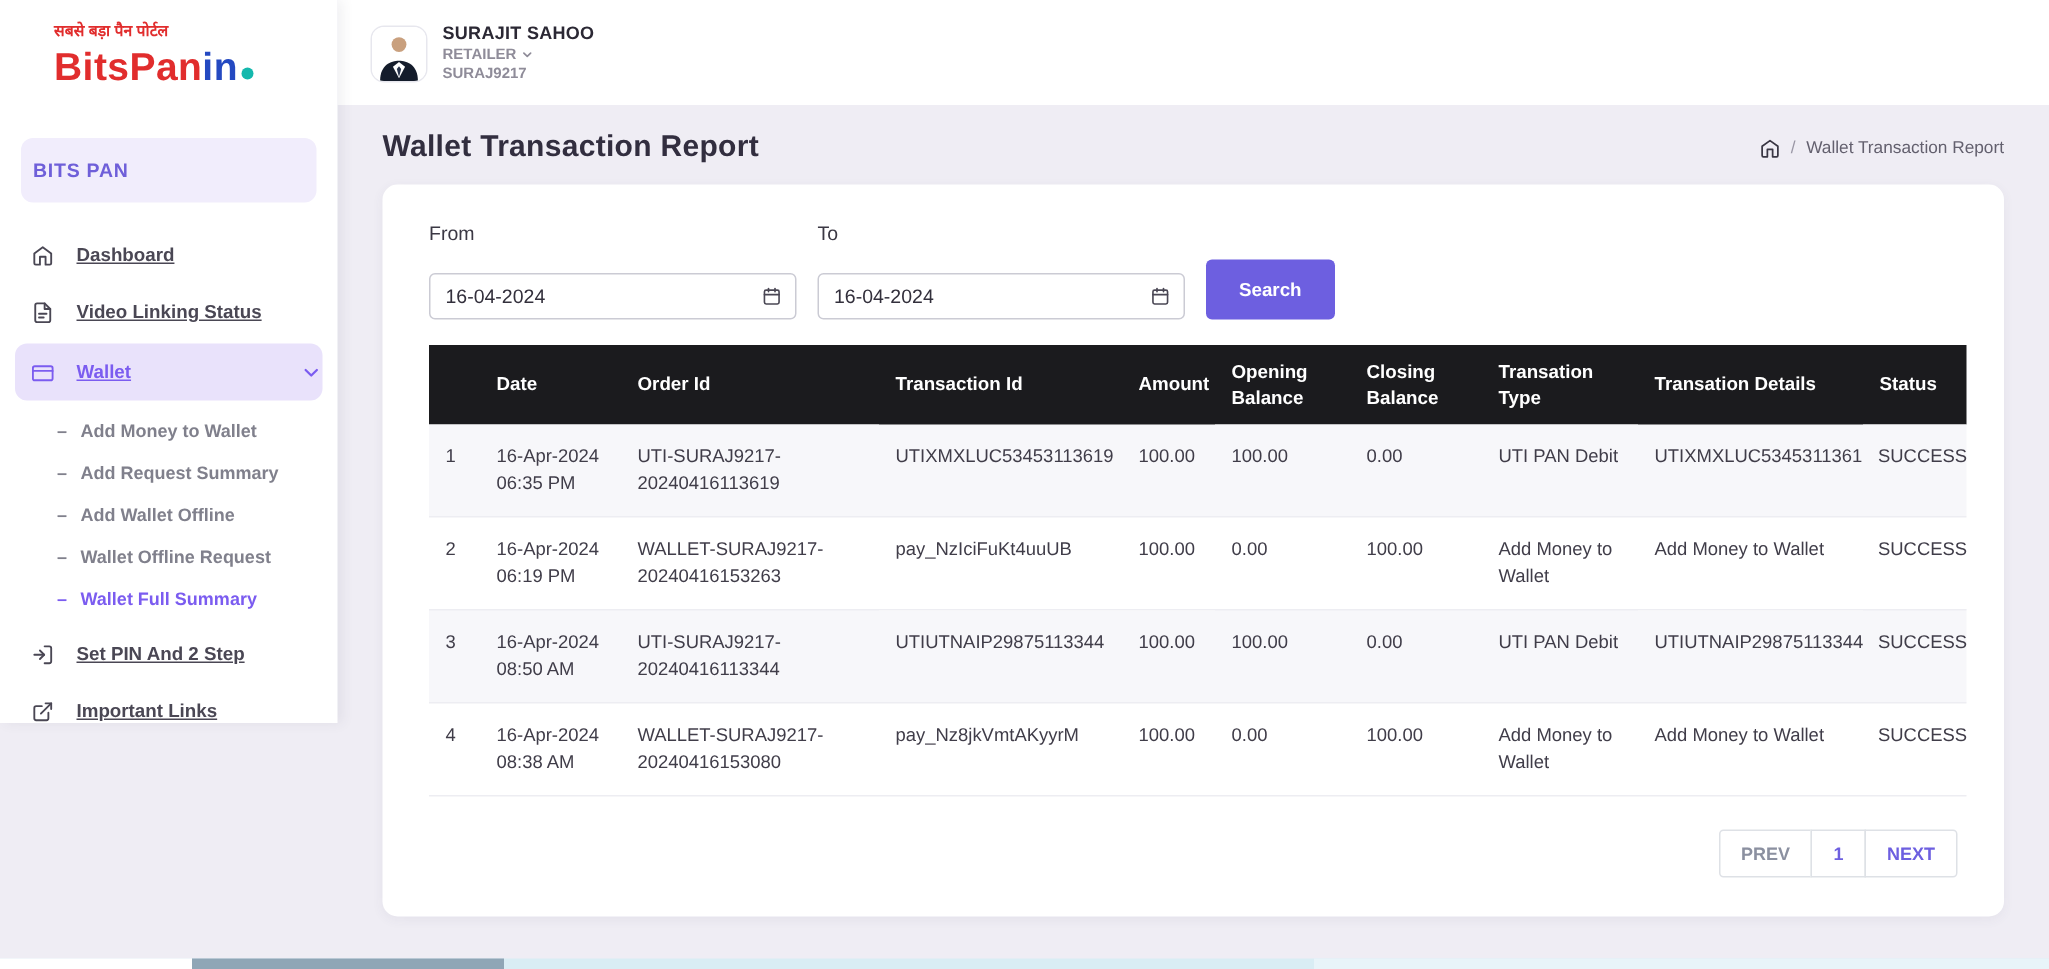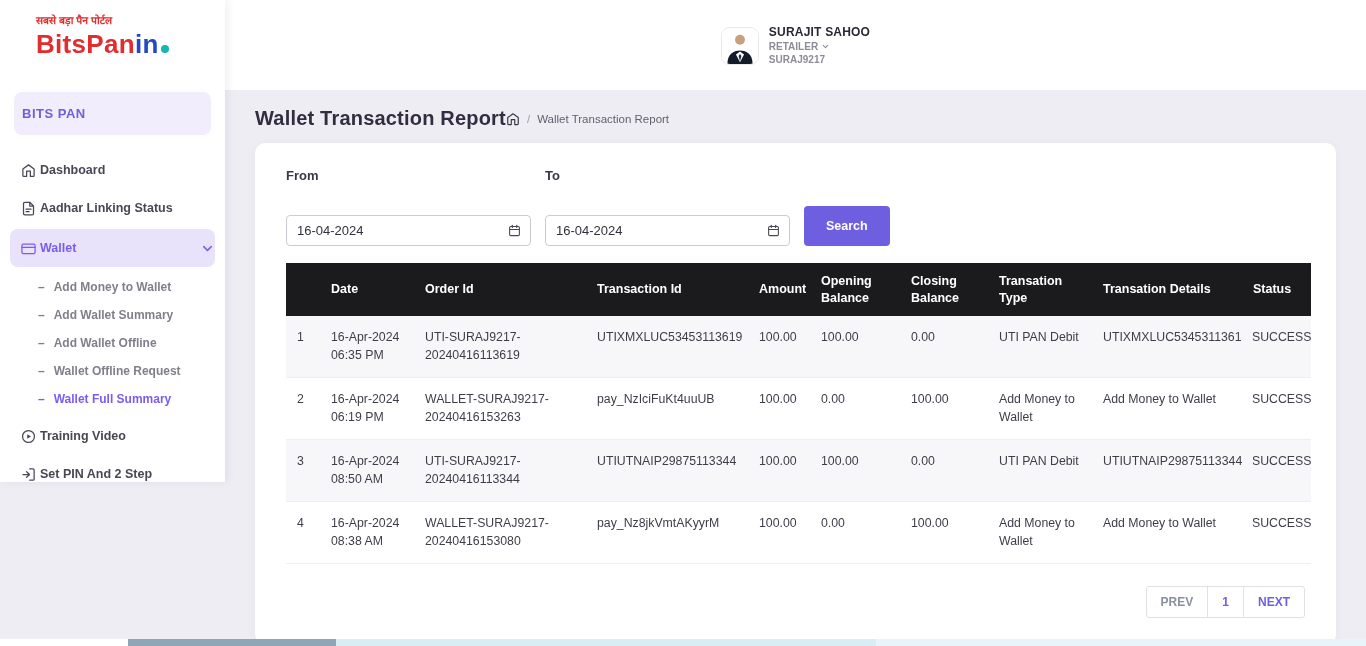--- a/index.html
+++ b/index.html
@@ -10,53 +10,53 @@
 
   
   .sidebar { width:225px; min-width:225px; background:#fff; box-shadow:3px 0 8px rgba(60,60,90,.08); position:relative; z-index:5; height:482px; overflow:hidden; }
   .logo-block { padding:13px 0 8px 36px; height:88px; cursor:pointer; }
   .tagline { color:#e12d2d; font-size:10.5px; font-weight:700; margin-bottom:2px; }
   .logo { font-size:26px; font-weight:800; letter-spacing:.3px; color:#e12d2d; line-height:1.2; }
   .logo .accent { color:#2449c1; }
   .logo .dot { display:inline-block; width:8px; height:8px; border-radius:50%; background:#14b8ad; margin-left:2px; }
   .section-label { margin:4px 14px 8px; background:#f1edfc; color:#6f5fd9; font-size:13px; font-weight:700; letter-spacing:.5px; padding:14px 8px; border-radius:8px; }
   .nav { padding:8px 0 0; }
-  .nav-item { display:flex; align-items:center; gap:4px; height:38px; padding:0 0 0 21px; font-size:12.5px; font-weight:600; color:#4a4754; cursor:pointer; }
+  .nav-item { display:flex; align-items:center; gap:15px; height:38px; padding:0 0 0 21px; font-size:12.5px; font-weight:600; color:#4a4754; cursor:pointer;text-decoration:underline; }
   .nav-item svg { width:15px; height:15px; flex:0 0 15px; }
   .nav-item .lbl { flex:1; }
   .nav-item.active { background:#e9e2fb; color:#7b5cf0; border-radius:8px; margin:2px 10px; padding-left:11px; }
   .chev { width:13px; height:13px; color:#8a8794; flex:0 0 13px; }
   .nav-item.active .chev { color:#7b5cf0; }
   .submenu { padding:4px 0 4px; }
   .sub-item { display:flex; align-items:center; gap:9px; height:28px; padding-left:38px; font-size:12px; font-weight:600; color:#80808c; cursor:pointer; }
   .sub-item.active { color:#7b5cf0; }
 
   
   .main { flex:1; display:flex; flex-direction:column; min-width:0; }
-  .topbar { height:90px; background:#fff; display:flex; align-items:center; justify-content:center; padding:0 22px; }
+  .topbar { height:70px; background:#fff; display:flex; align-items:center; justify-content:flex-start; padding:0 22px; }
   .user-chip { display:flex; align-items:flex-start; gap:10px; cursor:pointer; }
   .avatar { width:38px; height:38px; border-radius:9px; border:1px solid #e7e7ee; overflow:hidden; background:#fff; margin-top:2px; }
   .avatar svg { width:100%; height:100%; display:block; }
   .u-name { font-size:12px; font-weight:700; color:#2b2834; letter-spacing:.2px; }
   .u-role { font-size:10px; color:#8f8c99; margin-top:2px; display:flex; align-items:center; gap:3px; font-weight:600; }
   .u-role svg { width:9px; height:9px; }
   .u-id { font-size:10px; color:#8f8c99; margin-top:2px; font-weight:600; }
 
   .content { flex:1; background:#efedf4; position:relative; }
-  .page-head { display:flex; align-items:center; padding:17px 30px 13px; }
+  .page-head { display:flex; align-items:center; justify-content:space-between; padding:17px 30px 13px; }
   .page-title { font-size:20px; font-weight:700; color:#322e3f; letter-spacing:.2px; }
   .breadcrumb { display:flex; align-items:center; gap:7px; font-size:11.5px; color:#63606e; font-weight:500; }
   .breadcrumb svg { width:14px; height:14px; color:#3a3744; cursor:pointer; }
   .bc-sep { color:#9a97a5; }
 
   .card { margin:0 30px; background:#fff; border-radius:10px; box-shadow:0 2px 8px rgba(70,70,110,.06); padding:25px 31px 26px; min-height:462px; }
 
   .filters { display:flex; align-items:flex-end; gap:14px; }
   .filter-group { width:245px; }
-  .filter-label { display:block; font-size:13px; font-weight:700; color:#3b3844; margin-bottom:32px; }
+  .filter-label { display:block; font-size:13px; font-weight:400; color:#3b3844; margin-bottom:19px; }
   .date-input { height:31px; border:1px solid #cbcbd4; border-radius:4px; display:flex; align-items:center; padding:0 9px 0 10px; background:#fff; cursor:text; }
   .date-input input { border:none; outline:none; flex:1; font-family:inherit; font-size:13px; color:#33303c; background:transparent; min-width:0; }
   .date-input svg { width:13px; height:13px; color:#4a4754; flex:0 0 13px; cursor:pointer; }
   .search-btn { height:40px; padding:0 22px; background:#6d5fe0; color:#fff; border:none; border-radius:4px; font-size:12.5px; font-weight:600; font-family:inherit; cursor:pointer; }
 
   .table-wrap { margin-top:17px; }
   table { width:100%; border-collapse:collapse; table-layout:fixed; }
   thead th { background:#1b1b1e; color:#fff; text-align:left; font-size:12.5px; font-weight:700; padding:9px 11px; height:53px; vertical-align:middle; line-height:1.35; }
   tbody td { font-size:12.3px; color:#403d49; padding:12px 11px; vertical-align:top; line-height:1.5; border-bottom:1px solid #ededf2; background:#fff; }
   tbody tr:nth-child(odd) td { background:#f7f7fa; }
@@ -96,64 +96,57 @@
         <span class="lbl">Dashboard</span>
       </div>
 
       <div class="nav-item">
         <svg viewBox="0 0 24 24" fill="none" stroke="currentColor" stroke-width="2" stroke-linecap="round" stroke-linejoin="round">
             <path d="M14 2H6a2 2 0 0 0-2 2v16a2 2 0 0 0 2 2h12a2 2 0 0 0 2-2V8z"></path>
             <polyline points="14 2 14 8 20 8"></polyline>
             <line x1="8" y1="13" x2="16" y2="13"></line>
             <line x1="8" y1="17" x2="13" y2="17"></line>
           </svg>
-        <span class="lbl">Aadhar Linking Status</span>
+        <span class="lbl">Video Linking Status</span>
       </div>
 
       <div class="nav-item active">
         <svg viewBox="0 0 24 24" fill="none" stroke="currentColor" stroke-width="2" stroke-linecap="round" stroke-linejoin="round">
             <rect x="1.5" y="5" width="21" height="15" rx="2"></rect>
             <line x1="1.5" y1="10" x2="22.5" y2="10"></line>
           </svg>
         <span class="lbl">Wallet</span>
         <svg class="chev" viewBox="0 0 24 24" fill="none" stroke="currentColor" stroke-width="2.4" stroke-linecap="round" stroke-linejoin="round">
             <polyline points="6 9 12 15 18 9"></polyline>
           </svg>
       </div>
 
       <div class="submenu">
         <div class="sub-item">
             <span>–</span>
             <span>Add Money to Wallet</span>
           </div>
         <div class="sub-item">
             <span>–</span>
-            <span>Add Wallet Summary</span>
+            <span>Add Request Summary</span>
           </div>
         <div class="sub-item">
             <span>–</span>
             <span>Add Wallet Offline</span>
           </div>
         <div class="sub-item">
             <span>–</span>
             <span>Wallet Offline Request</span>
           </div>
         <div class="sub-item active">
             <span>–</span>
             <span>Wallet Full Summary</span>
           </div>
       </div>
 
-      <div class="nav-item">
-        <svg viewBox="0 0 24 24" fill="none" stroke="currentColor" stroke-width="2" stroke-linecap="round" stroke-linejoin="round">
-            <circle cx="12" cy="12" r="9.5"></circle>
-            <polygon points="10 8.5 16 12 10 15.5" fill="currentColor" stroke="none"></polygon>
-          </svg>
-        <span class="lbl">Training Video</span>
-      </div>
 
       <div class="nav-item">
         <svg viewBox="0 0 24 24" fill="none" stroke="currentColor" stroke-width="2" stroke-linecap="round" stroke-linejoin="round">
             <path d="M14 3h5a2 2 0 0 1 2 2v14a2 2 0 0 1-2 2h-5"></path>
             <polyline points="9 16.5 13.5 12 9 7.5"></polyline>
             <line x1="13.5" y1="12" x2="3" y2="12"></line>
           </svg>
         <span class="lbl">Set PIN And 2 Step</span>
       </div>
 

